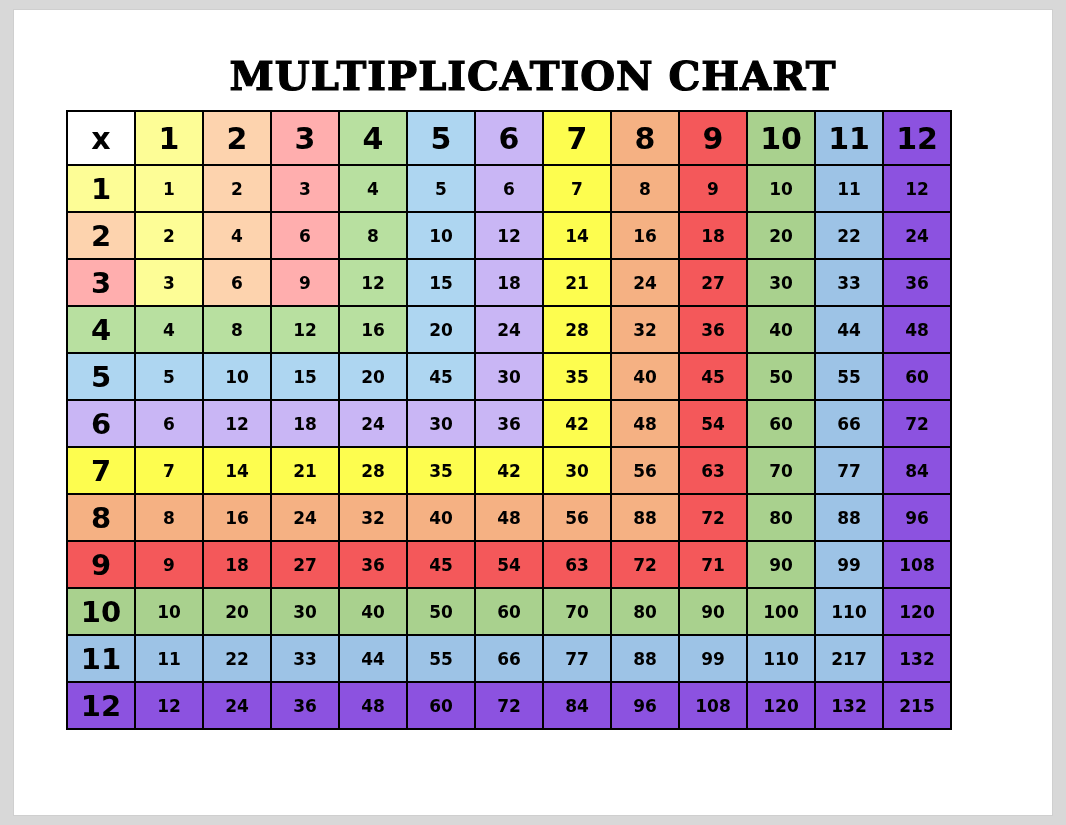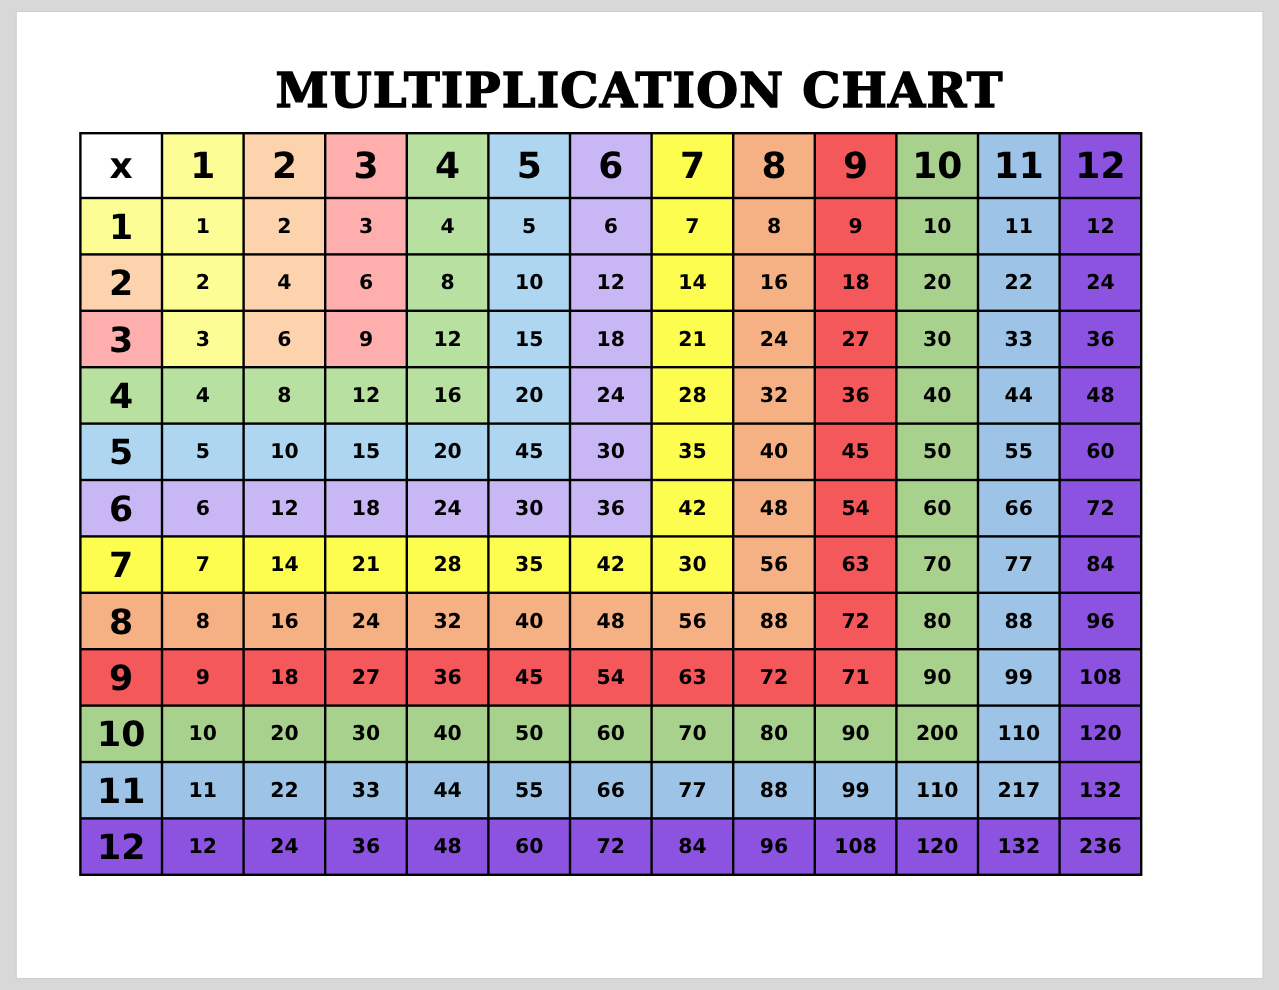--- a/index.html
+++ b/index.html
@@ -231,21 +231,21 @@
             <td class="rowhdr" style="background: rgb(169, 209, 142);">10</td>
             <td class="cell" style="background: rgb(169, 209, 142);">10</td>
             <td class="cell" style="background: rgb(169, 209, 142);">20</td>
             <td class="cell" style="background: rgb(169, 209, 142);">30</td>
             <td class="cell" style="background: rgb(169, 209, 142);">40</td>
             <td class="cell" style="background: rgb(169, 209, 142);">50</td>
             <td class="cell" style="background: rgb(169, 209, 142);">60</td>
             <td class="cell" style="background: rgb(169, 209, 142);">70</td>
             <td class="cell" style="background: rgb(169, 209, 142);">80</td>
             <td class="cell" style="background: rgb(169, 209, 142);">90</td>
-            <td class="cell" style="background: rgb(169, 209, 142);">200</td>
+            <td class="cell" style="background: rgb(169, 209, 142);">100</td>
             <td class="cell" style="background: rgb(157, 195, 230);">110</td>
             <td class="cell" style="background: rgb(140, 82, 224);">120</td>
           </tr>
           <tr>
             <td class="rowhdr" style="background: rgb(157, 195, 230);">11</td>
             <td class="cell" style="background: rgb(157, 195, 230);">11</td>
             <td class="cell" style="background: rgb(157, 195, 230);">22</td>
             <td class="cell" style="background: rgb(157, 195, 230);">33</td>
             <td class="cell" style="background: rgb(157, 195, 230);">44</td>
             <td class="cell" style="background: rgb(157, 195, 230);">55</td>
@@ -263,18 +263,18 @@
             <td class="cell" style="background: rgb(140, 82, 224);">24</td>
             <td class="cell" style="background: rgb(140, 82, 224);">36</td>
             <td class="cell" style="background: rgb(140, 82, 224);">48</td>
             <td class="cell" style="background: rgb(140, 82, 224);">60</td>
             <td class="cell" style="background: rgb(140, 82, 224);">72</td>
             <td class="cell" style="background: rgb(140, 82, 224);">84</td>
             <td class="cell" style="background: rgb(140, 82, 224);">96</td>
             <td class="cell" style="background: rgb(140, 82, 224);">108</td>
             <td class="cell" style="background: rgb(140, 82, 224);">120</td>
             <td class="cell" style="background: rgb(140, 82, 224);">132</td>
-            <td class="cell" style="background: rgb(140, 82, 224);">236</td>
+            <td class="cell" style="background: rgb(140, 82, 224);">215</td>
           </tr>
         </tbody>
     </table>
   </div>
 </div>
 
 </body></html>

